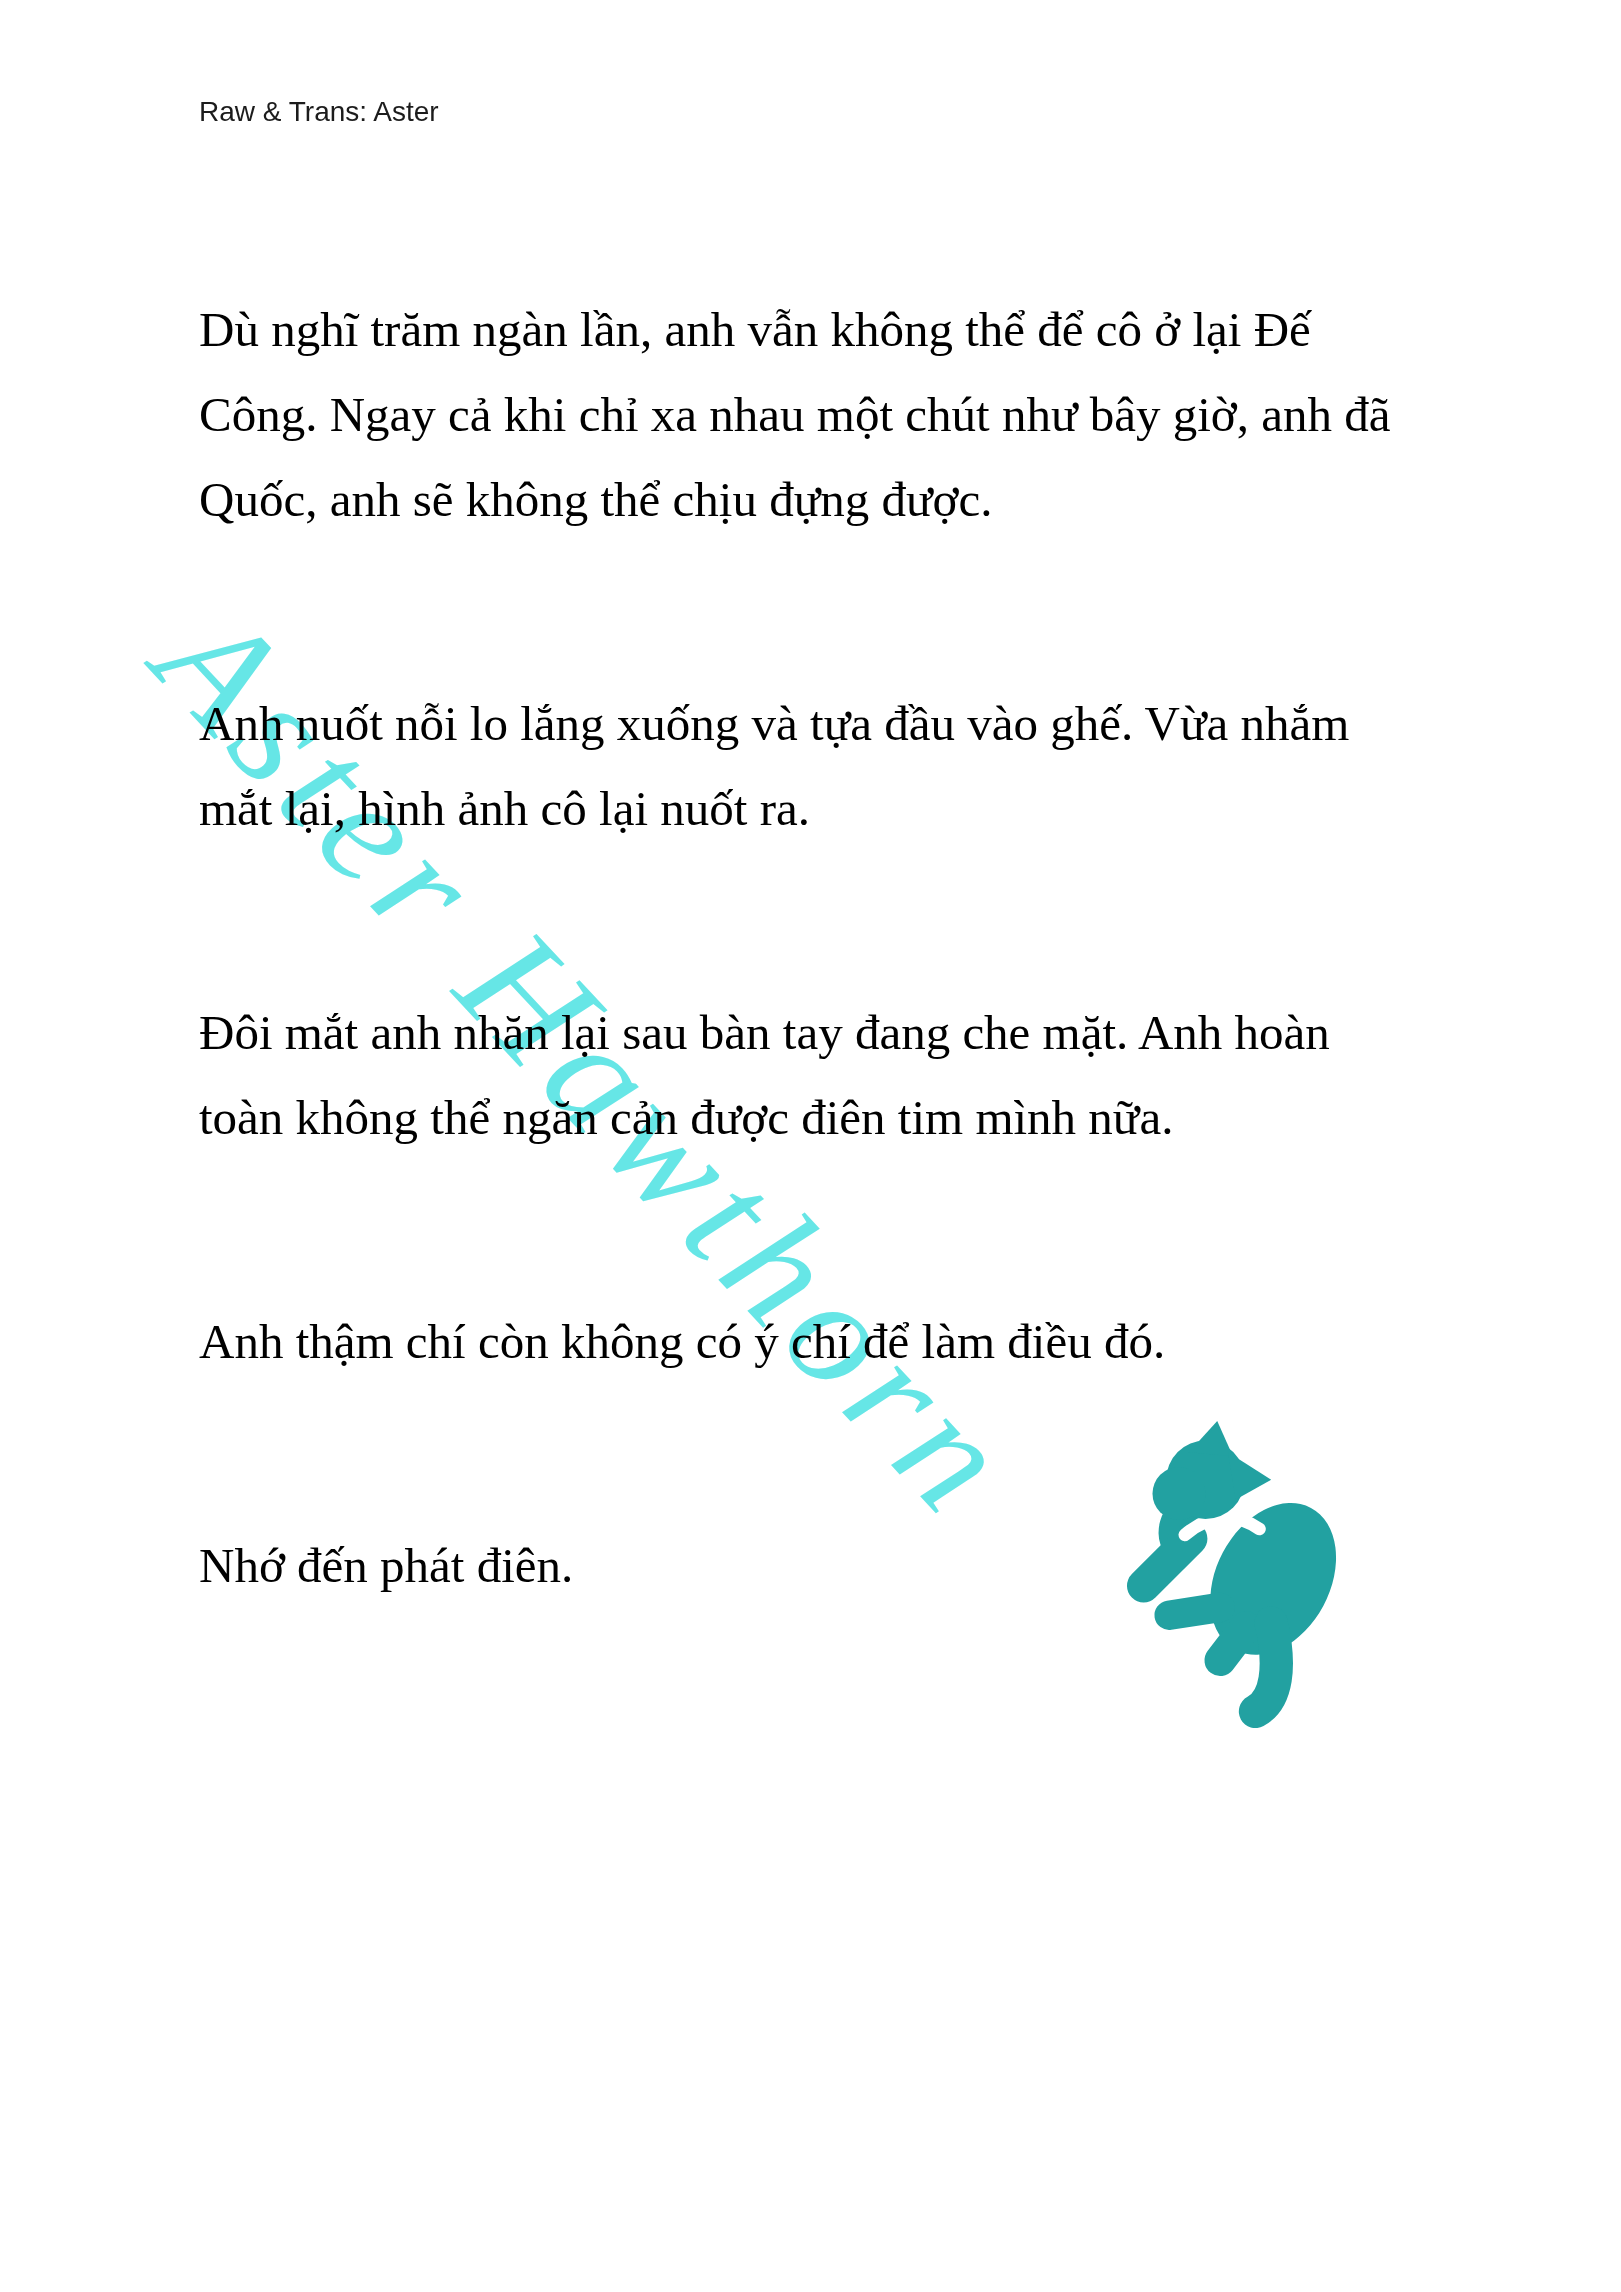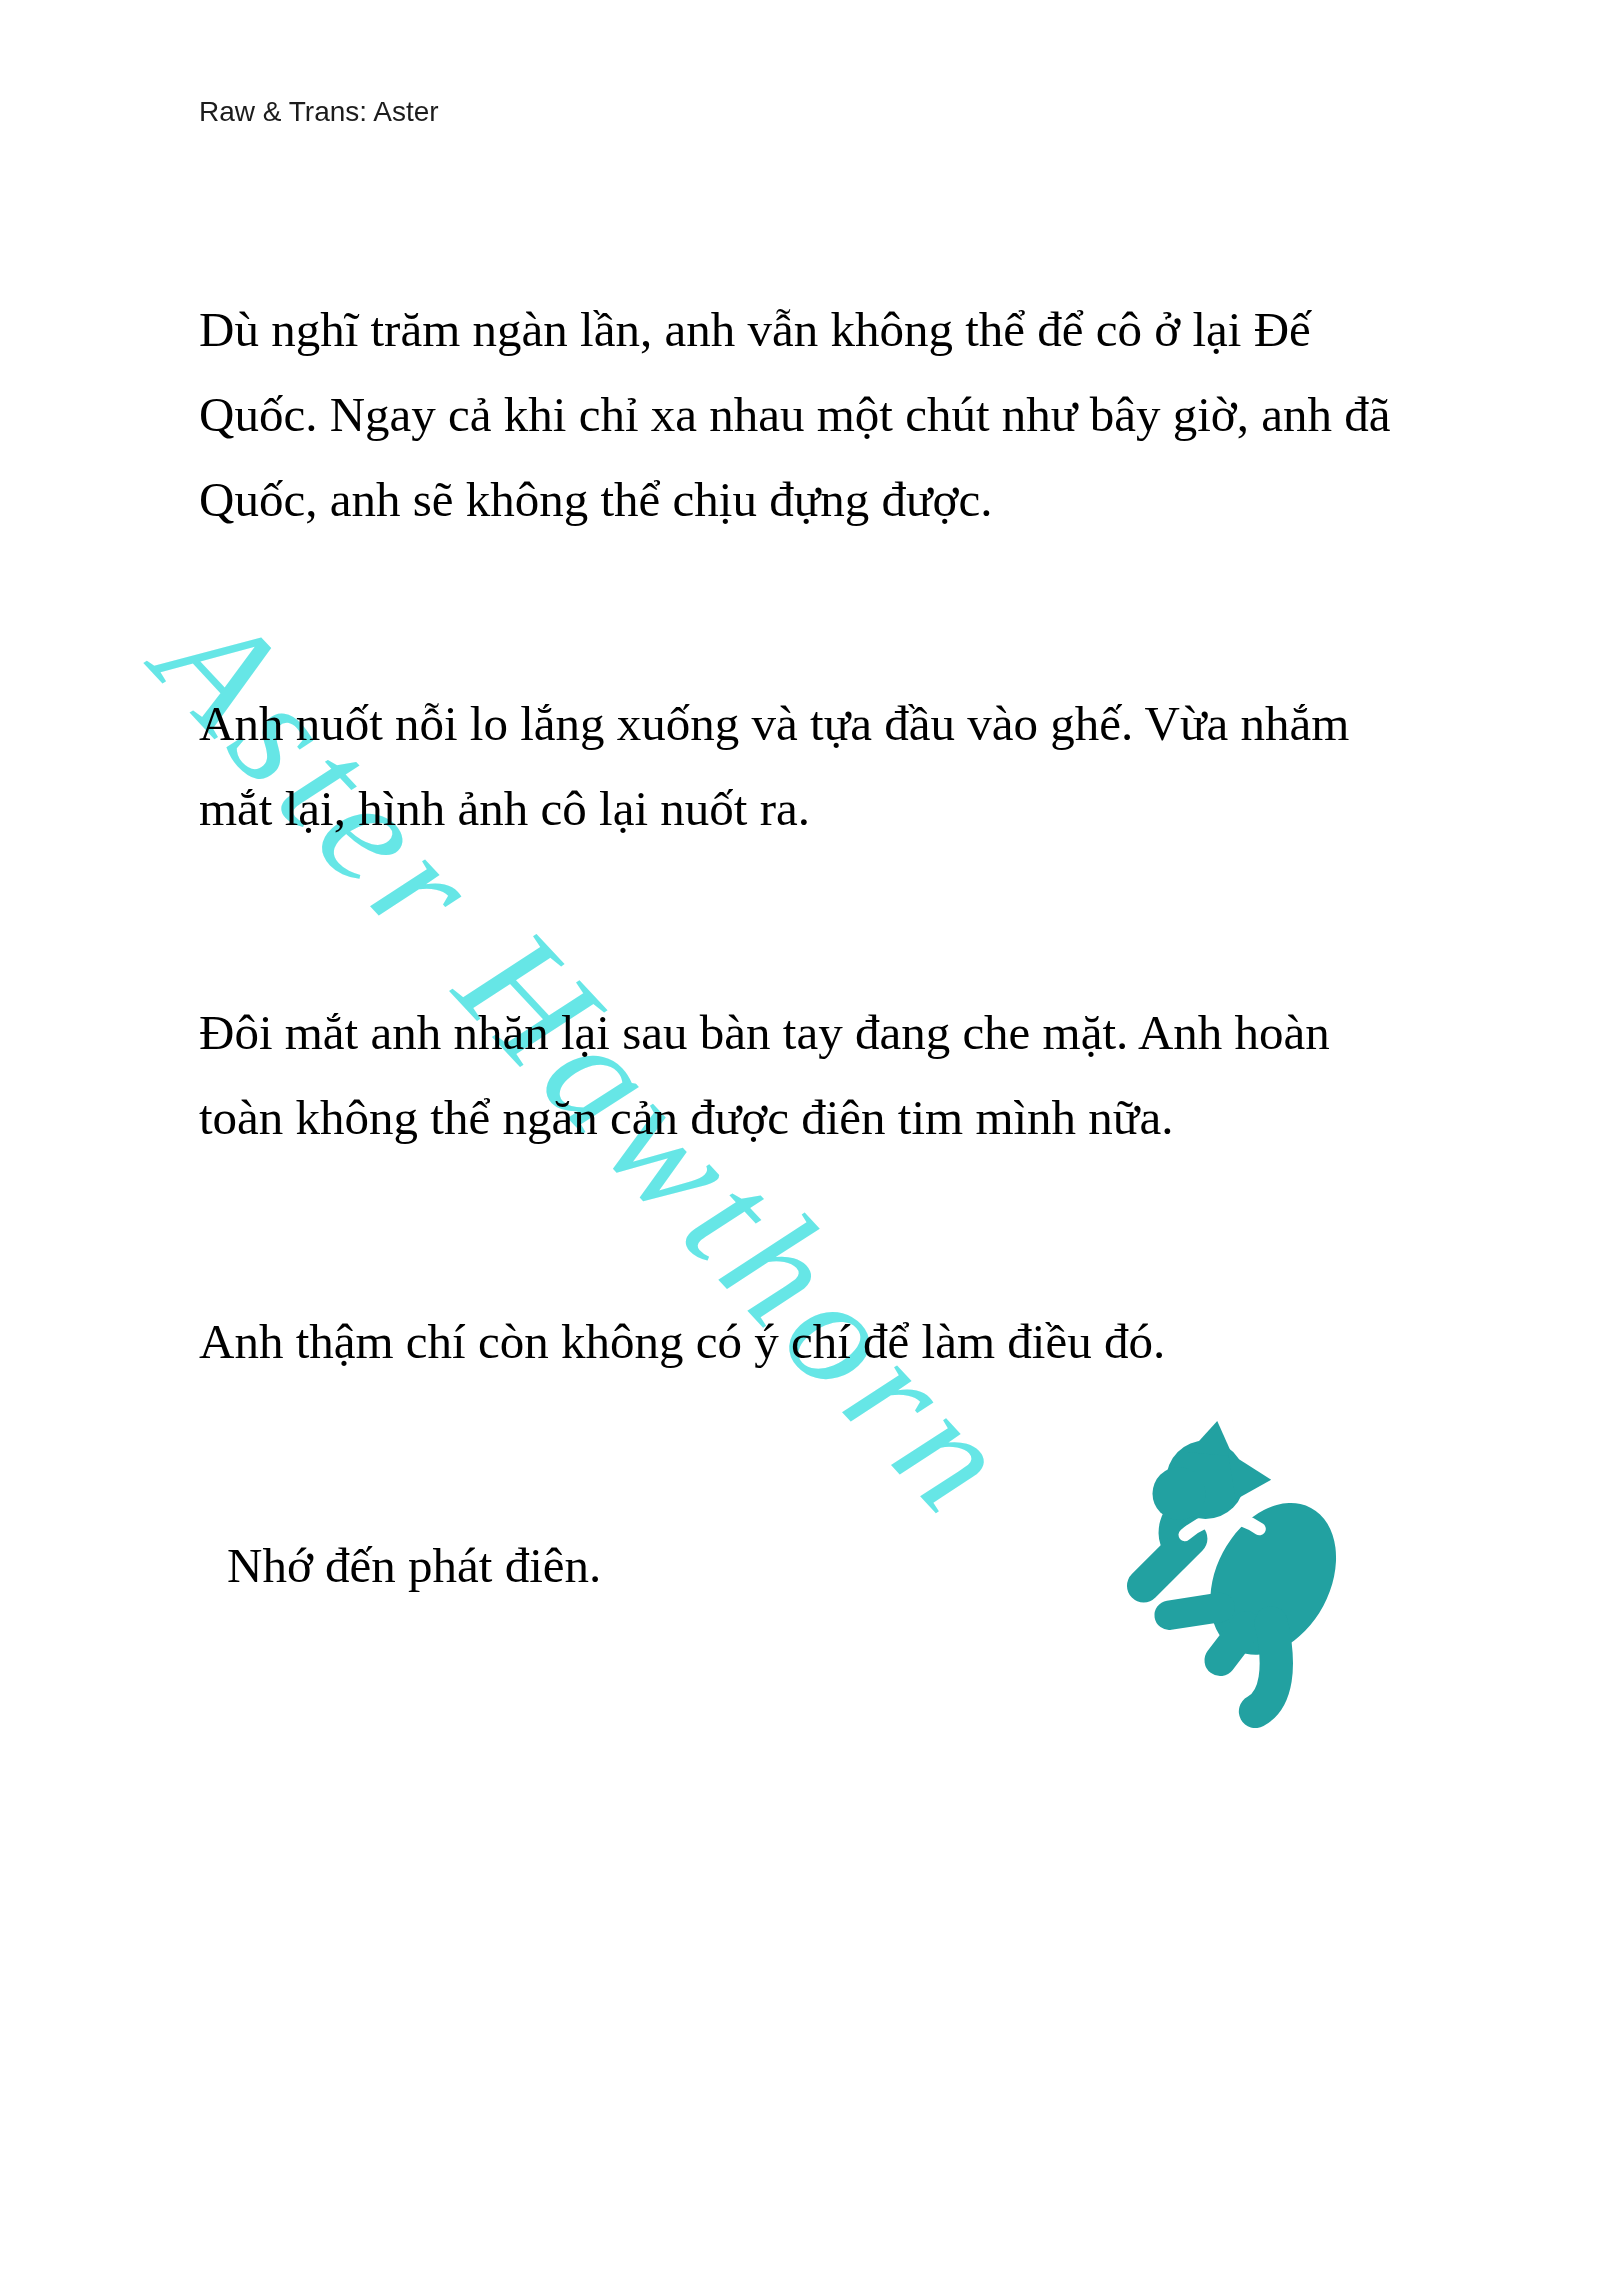--- a/index.html
+++ b/index.html
@@ -48,21 +48,21 @@
     position: absolute;
     left: 199px;
     top: 287px;
     width: 1294px;
     z-index: 2;
     color: var(--text);
   }
   .para {
     margin-bottom: 139px;
   }
-  .para:last-child { margin-bottom: 0; margin-left: 28px; }
+  .para:last-child { margin-bottom: 0; }
   .line {
     font-size: 49px;
     line-height: 85px;
     white-space: nowrap;
   }
   .cat {
     position: absolute;
     left: 1122px;
     top: 1419px;
     width: 216px;
@@ -87,21 +87,21 @@
 
 <div class="page">
 
   <div class="credits-header">Raw &amp; Trans: Aster</div>
 
   <div class="watermark">Aster Hawthorn</div>
 
   <div class="content">
     <div class="para">
       <div class="line">Dù nghĩ trăm ngàn lần, anh vẫn không thể để cô ở lại Đế</div>
-      <div class="line">Quốc. Ngay cả khi chỉ xa nhau một chút như bây giờ, anh đã</div>
+      <div class="line">Công. Ngay cả khi chỉ xa nhau một chút như bây giờ, anh đã</div>
       <div class="line">Quốc, anh sẽ không thể chịu đựng được.</div>
     </div>
     <div class="para">
       <div class="line">Anh nuốt nỗi lo lắng xuống và tựa đầu vào ghế. Vừa nhắm</div>
       <div class="line">mắt lại, hình ảnh cô lại nuốt ra.</div>
     </div>
     <div class="para">
       <div class="line">Đôi mắt anh nhăn lại sau bàn tay đang che mặt. Anh hoàn</div>
       <div class="line">toàn không thể ngăn cản được điên tim mình nữa.</div>
     </div>

